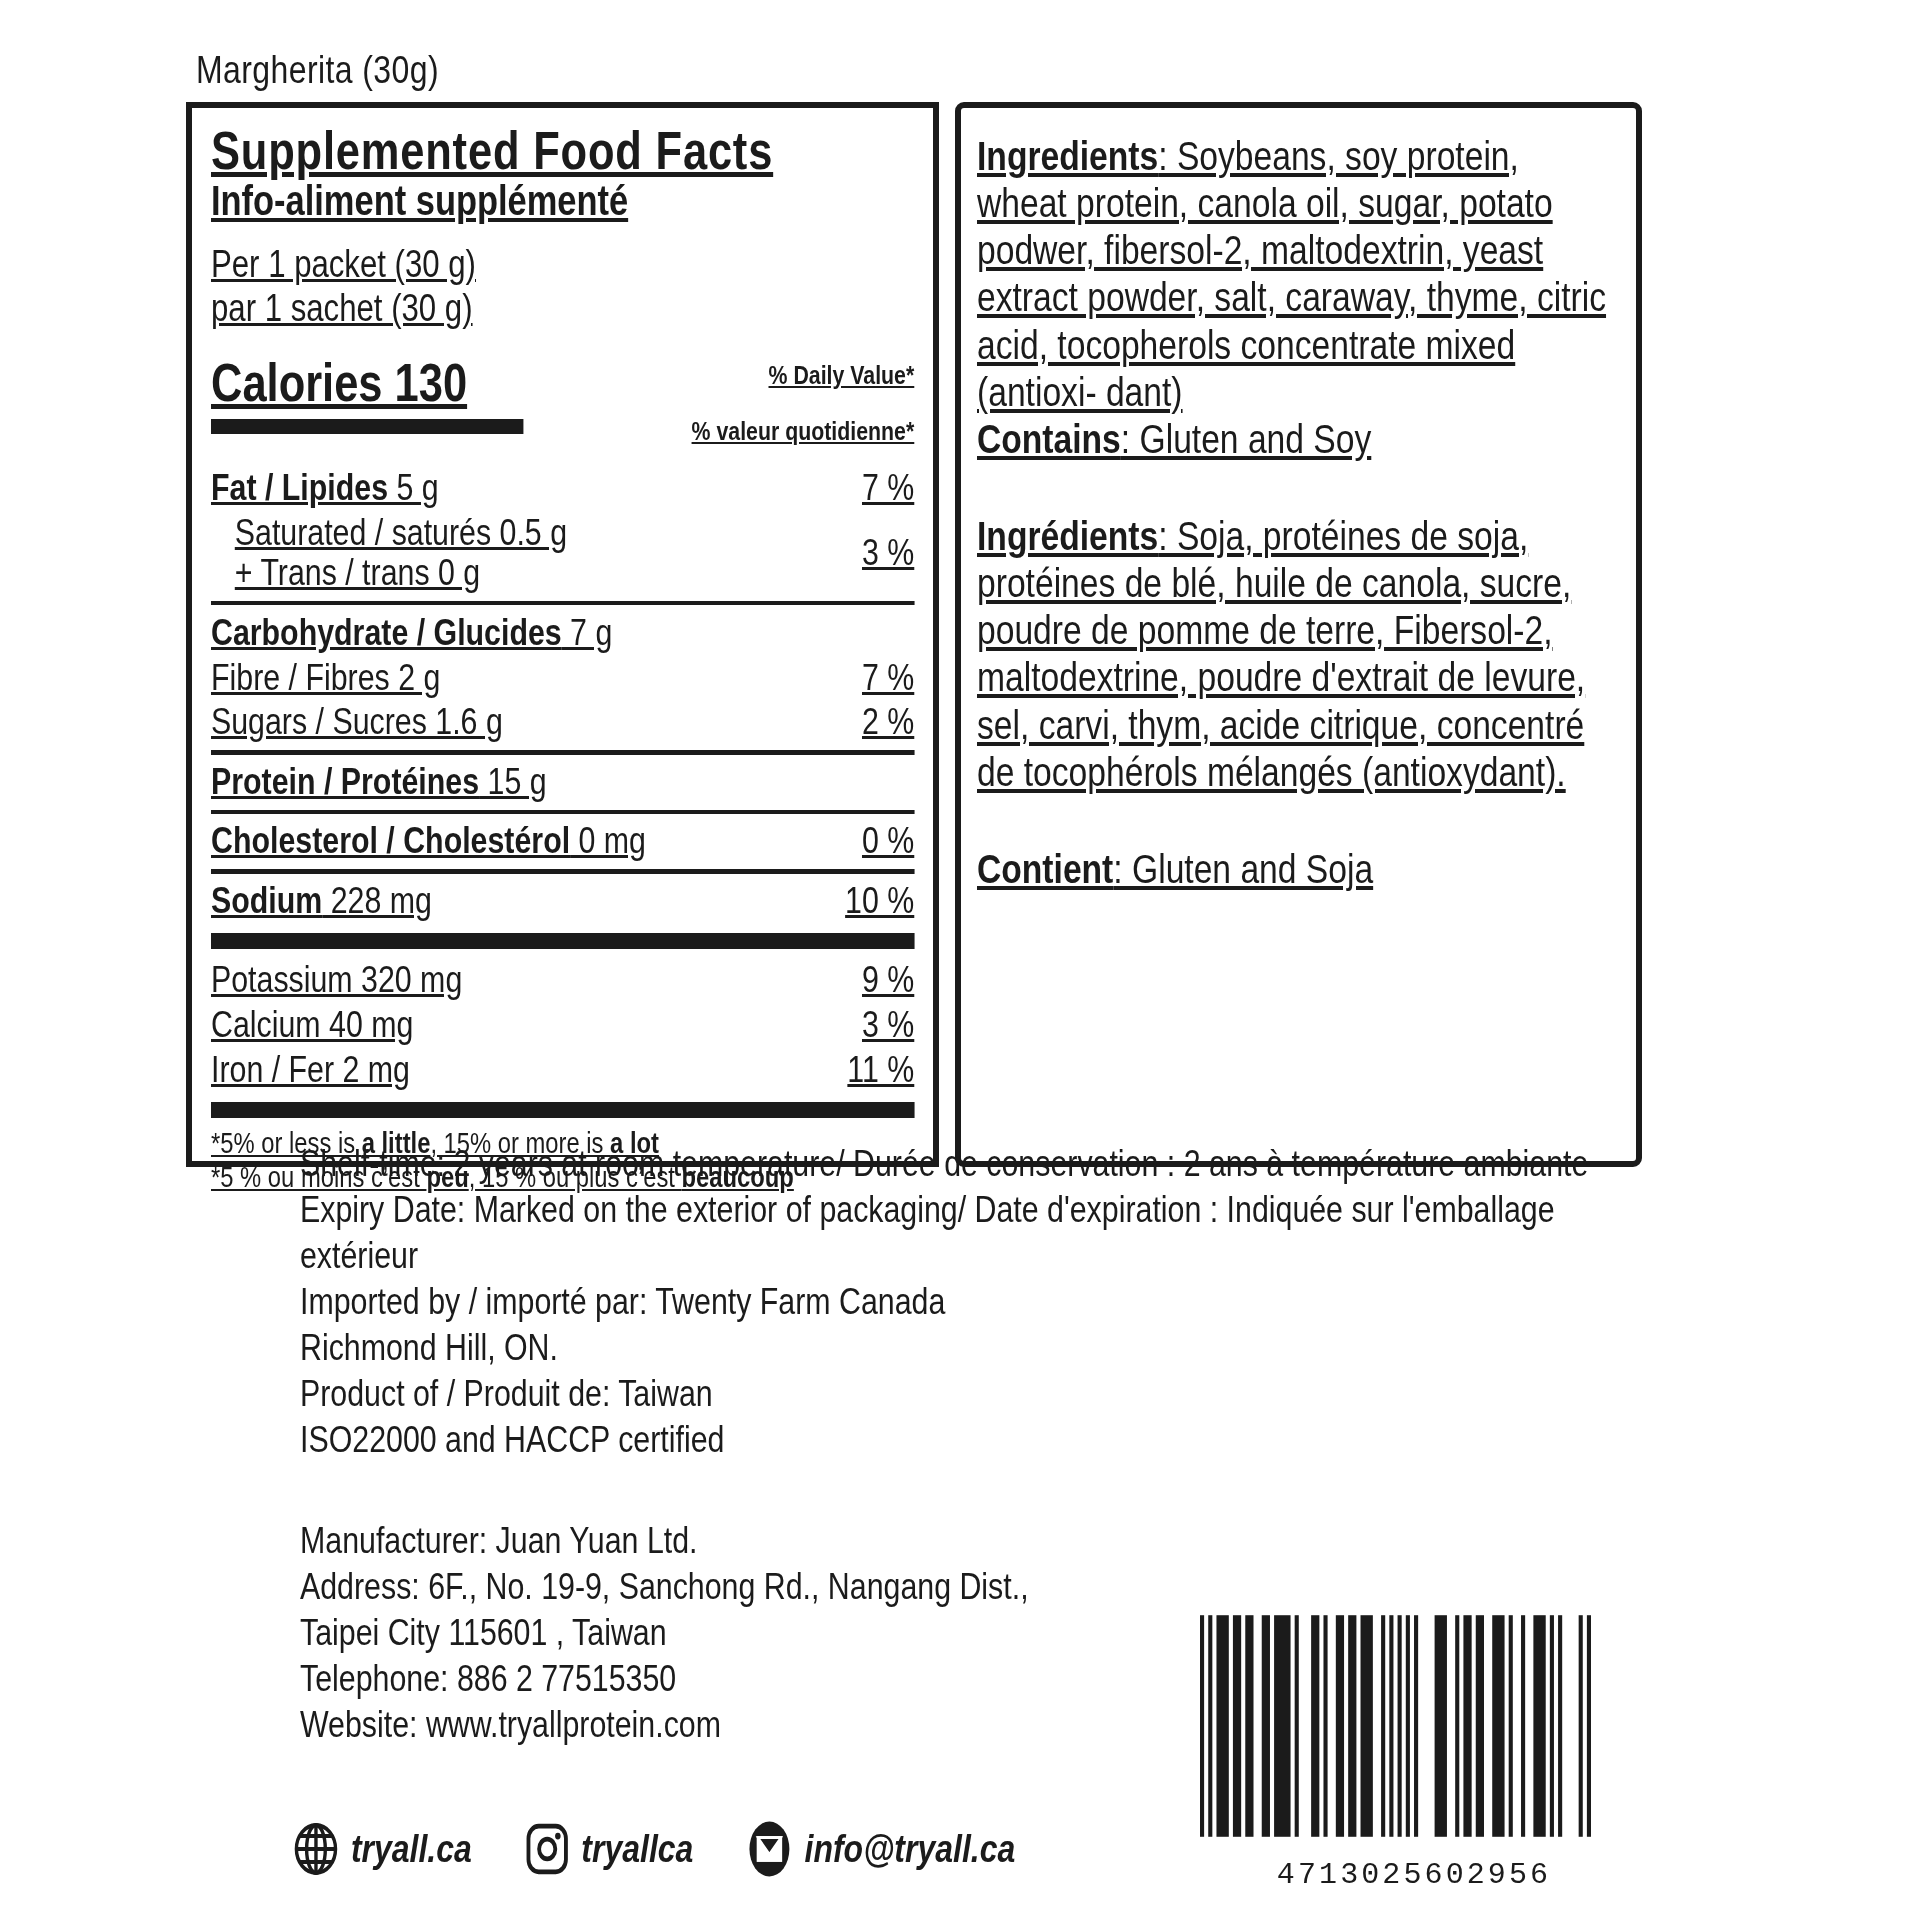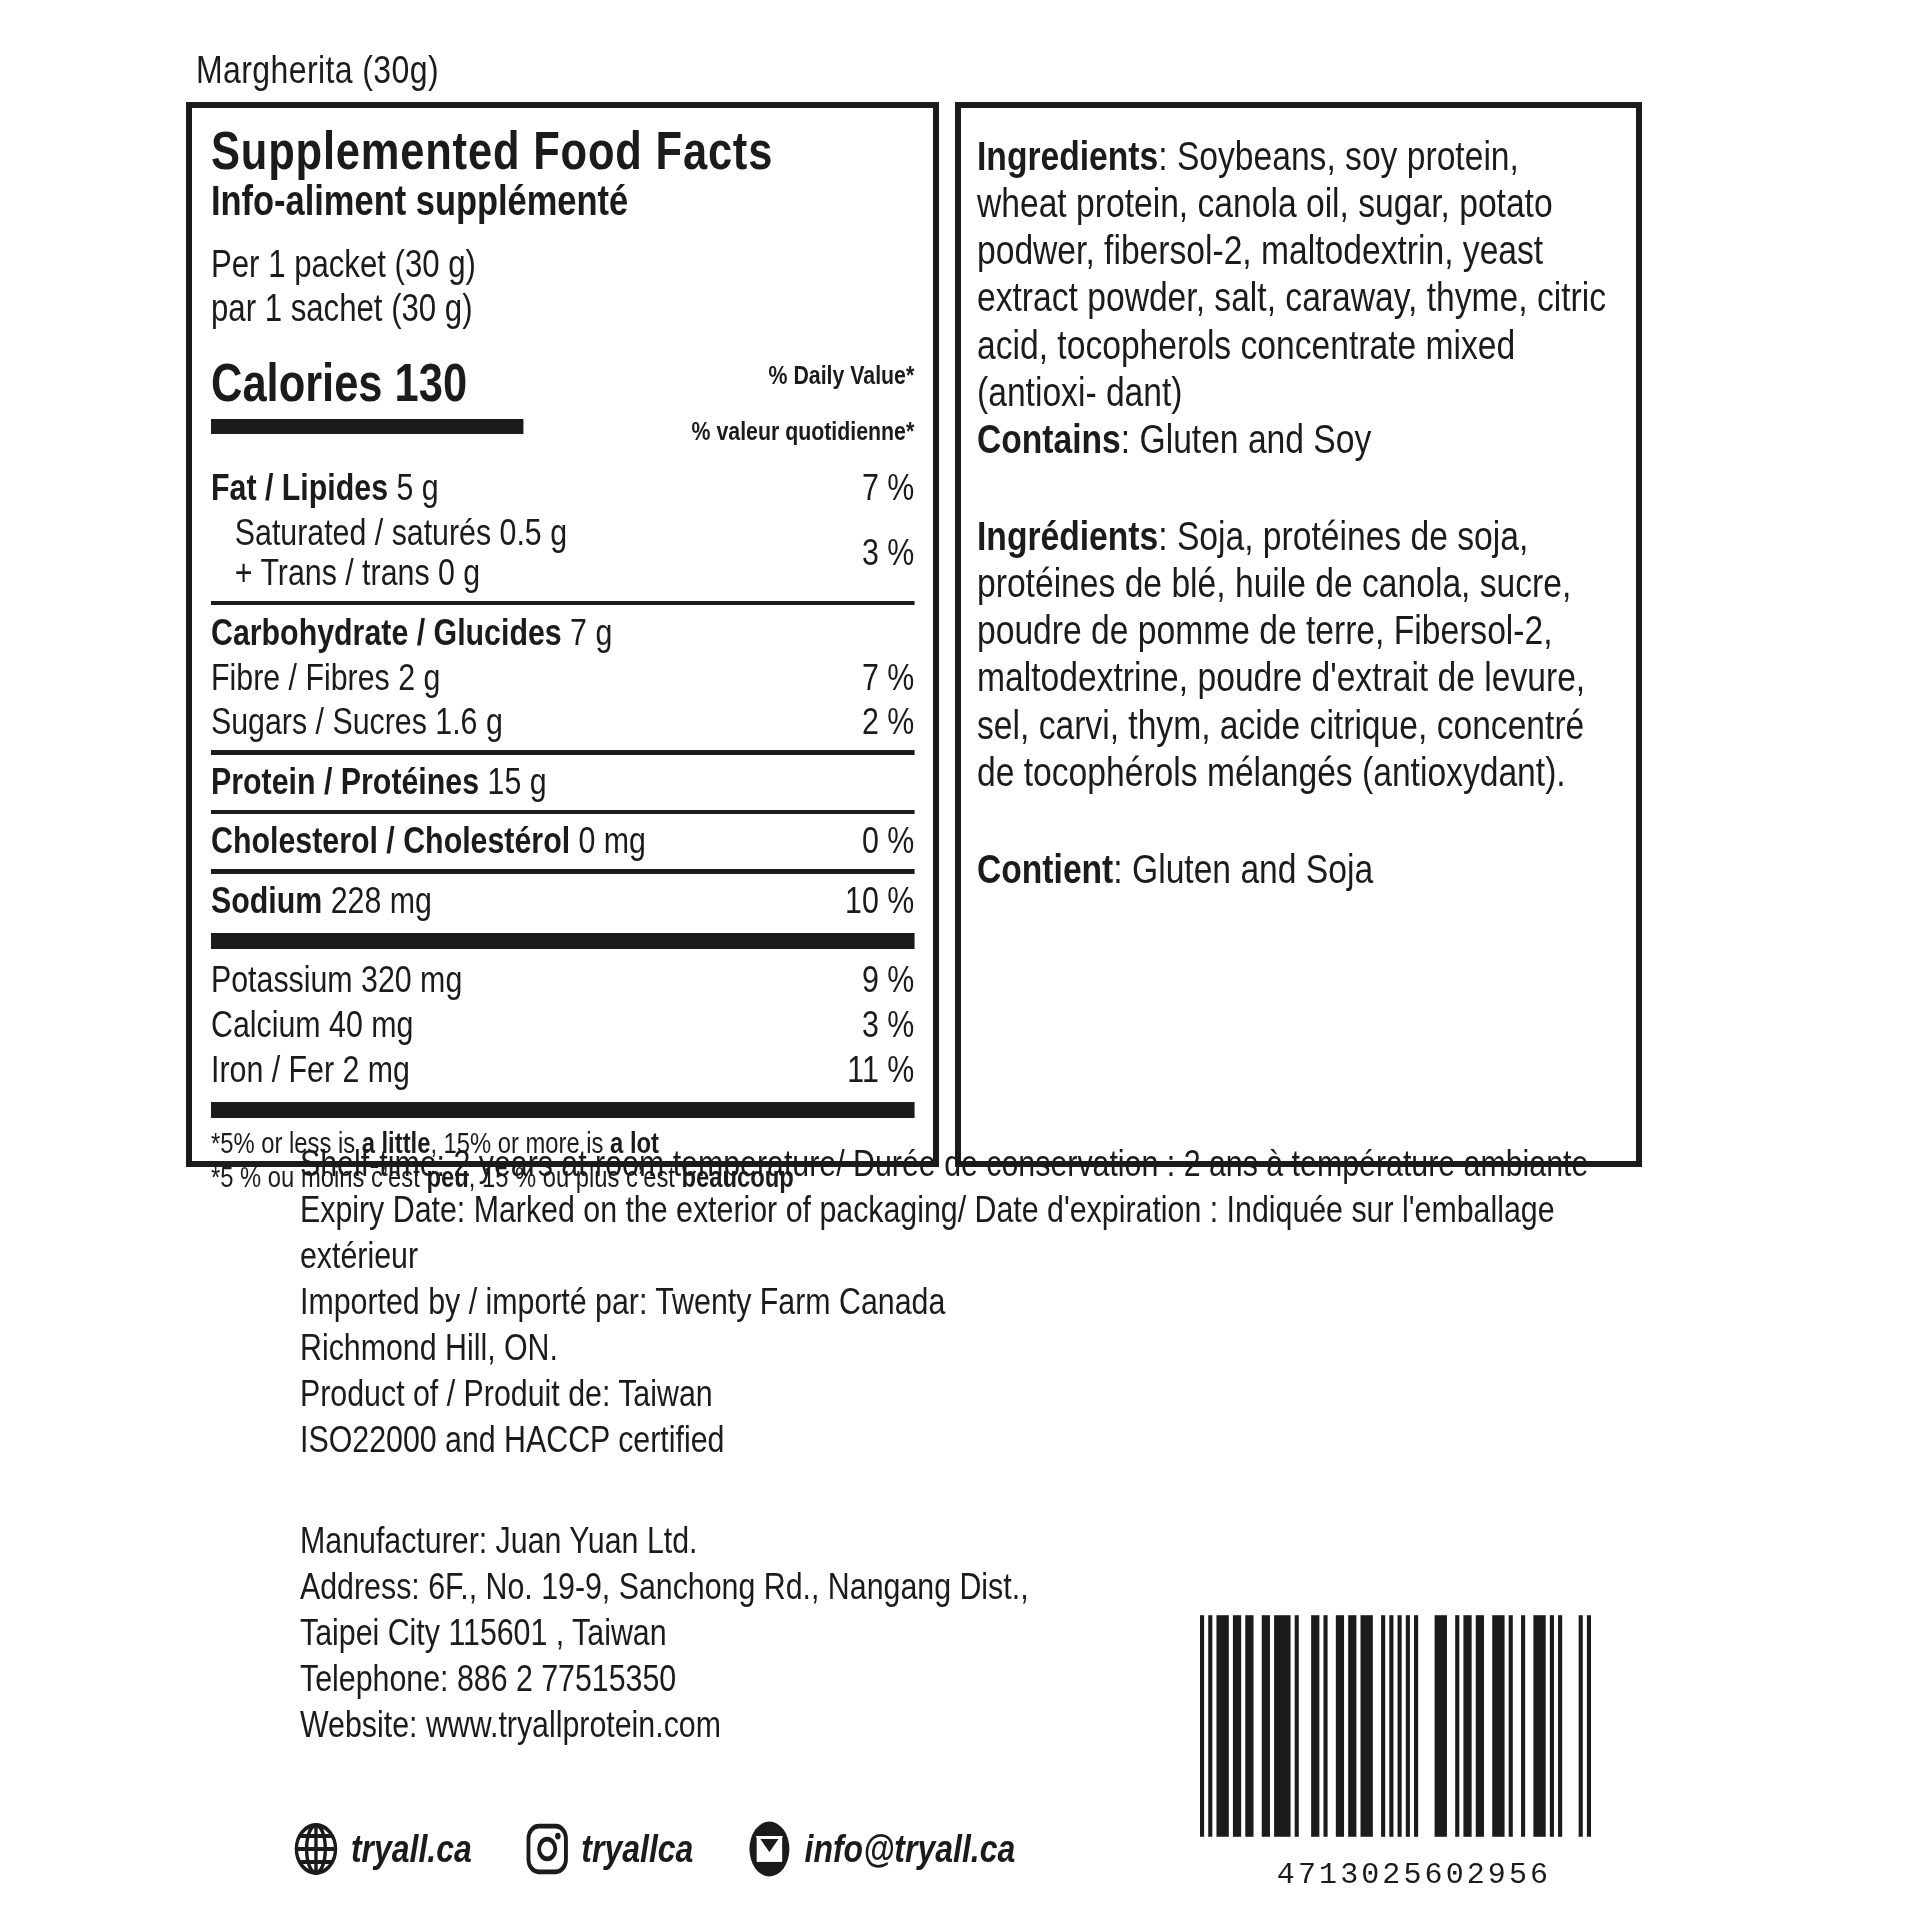--- a/index.html
+++ b/index.html
@@ -8,23 +8,23 @@
     font-family:"Liberation Sans","DejaVu Sans",sans-serif;color:#1b1b1b;
     overflow:hidden;
   }
   .sq{width:122%;transform:scaleX(0.82);transform-origin:0 0;}
   
   #product-title{
     position:absolute;left:196px;top:50px;font-size:39px;line-height:1.05;
     letter-spacing:0.5px;white-space:nowrap;
   }
   
-  .panel-box{position:absolute;top:102px;border:6.3px solid #1b1b1b;background:#fff;box-sizing:border-box;}
+  .panel-box{position:absolute;top:102px;border:6.3px solid #1b1b1b;background:#fff;box-sizing:border-box;text-decoration:underline;}
   #nf-box{left:186px;width:753px;height:1065px;padding:14.6px 19px 0 19px;}
-  #ing-box{left:955px;width:687px;height:1065px;padding:25px 15.7px 0 15.7px;}
+  #ing-box{left:955px;width:687px;height:1065px;padding:25px 15.7px 0 15.7px;border-radius:9px;}
   
   .nf-h1{font-size:53px;font-weight:bold;line-height:1.05;letter-spacing:1px;white-space:nowrap;}
   .nf-h2{font-size:42px;font-weight:bold;line-height:1.08;white-space:nowrap;}
   .serving{margin-top:18px;font-size:38px;line-height:1.18;white-space:nowrap;}
   .cal-row{margin-top:25px;display:flex;justify-content:space-between;align-items:flex-start;}
   .cal-label{font-size:53px;font-weight:bold;line-height:1;white-space:nowrap;}
   .cal-bar{margin-top:9.4px;width:381px;height:15.7px;background:#1b1b1b;}
   .dv-col{text-align:right;padding-top:5.2px;}
   .dv-line{font-size:26px;font-weight:bold;line-height:1.1;white-space:nowrap;}
   .dv-line.fr{margin-top:27px;}

